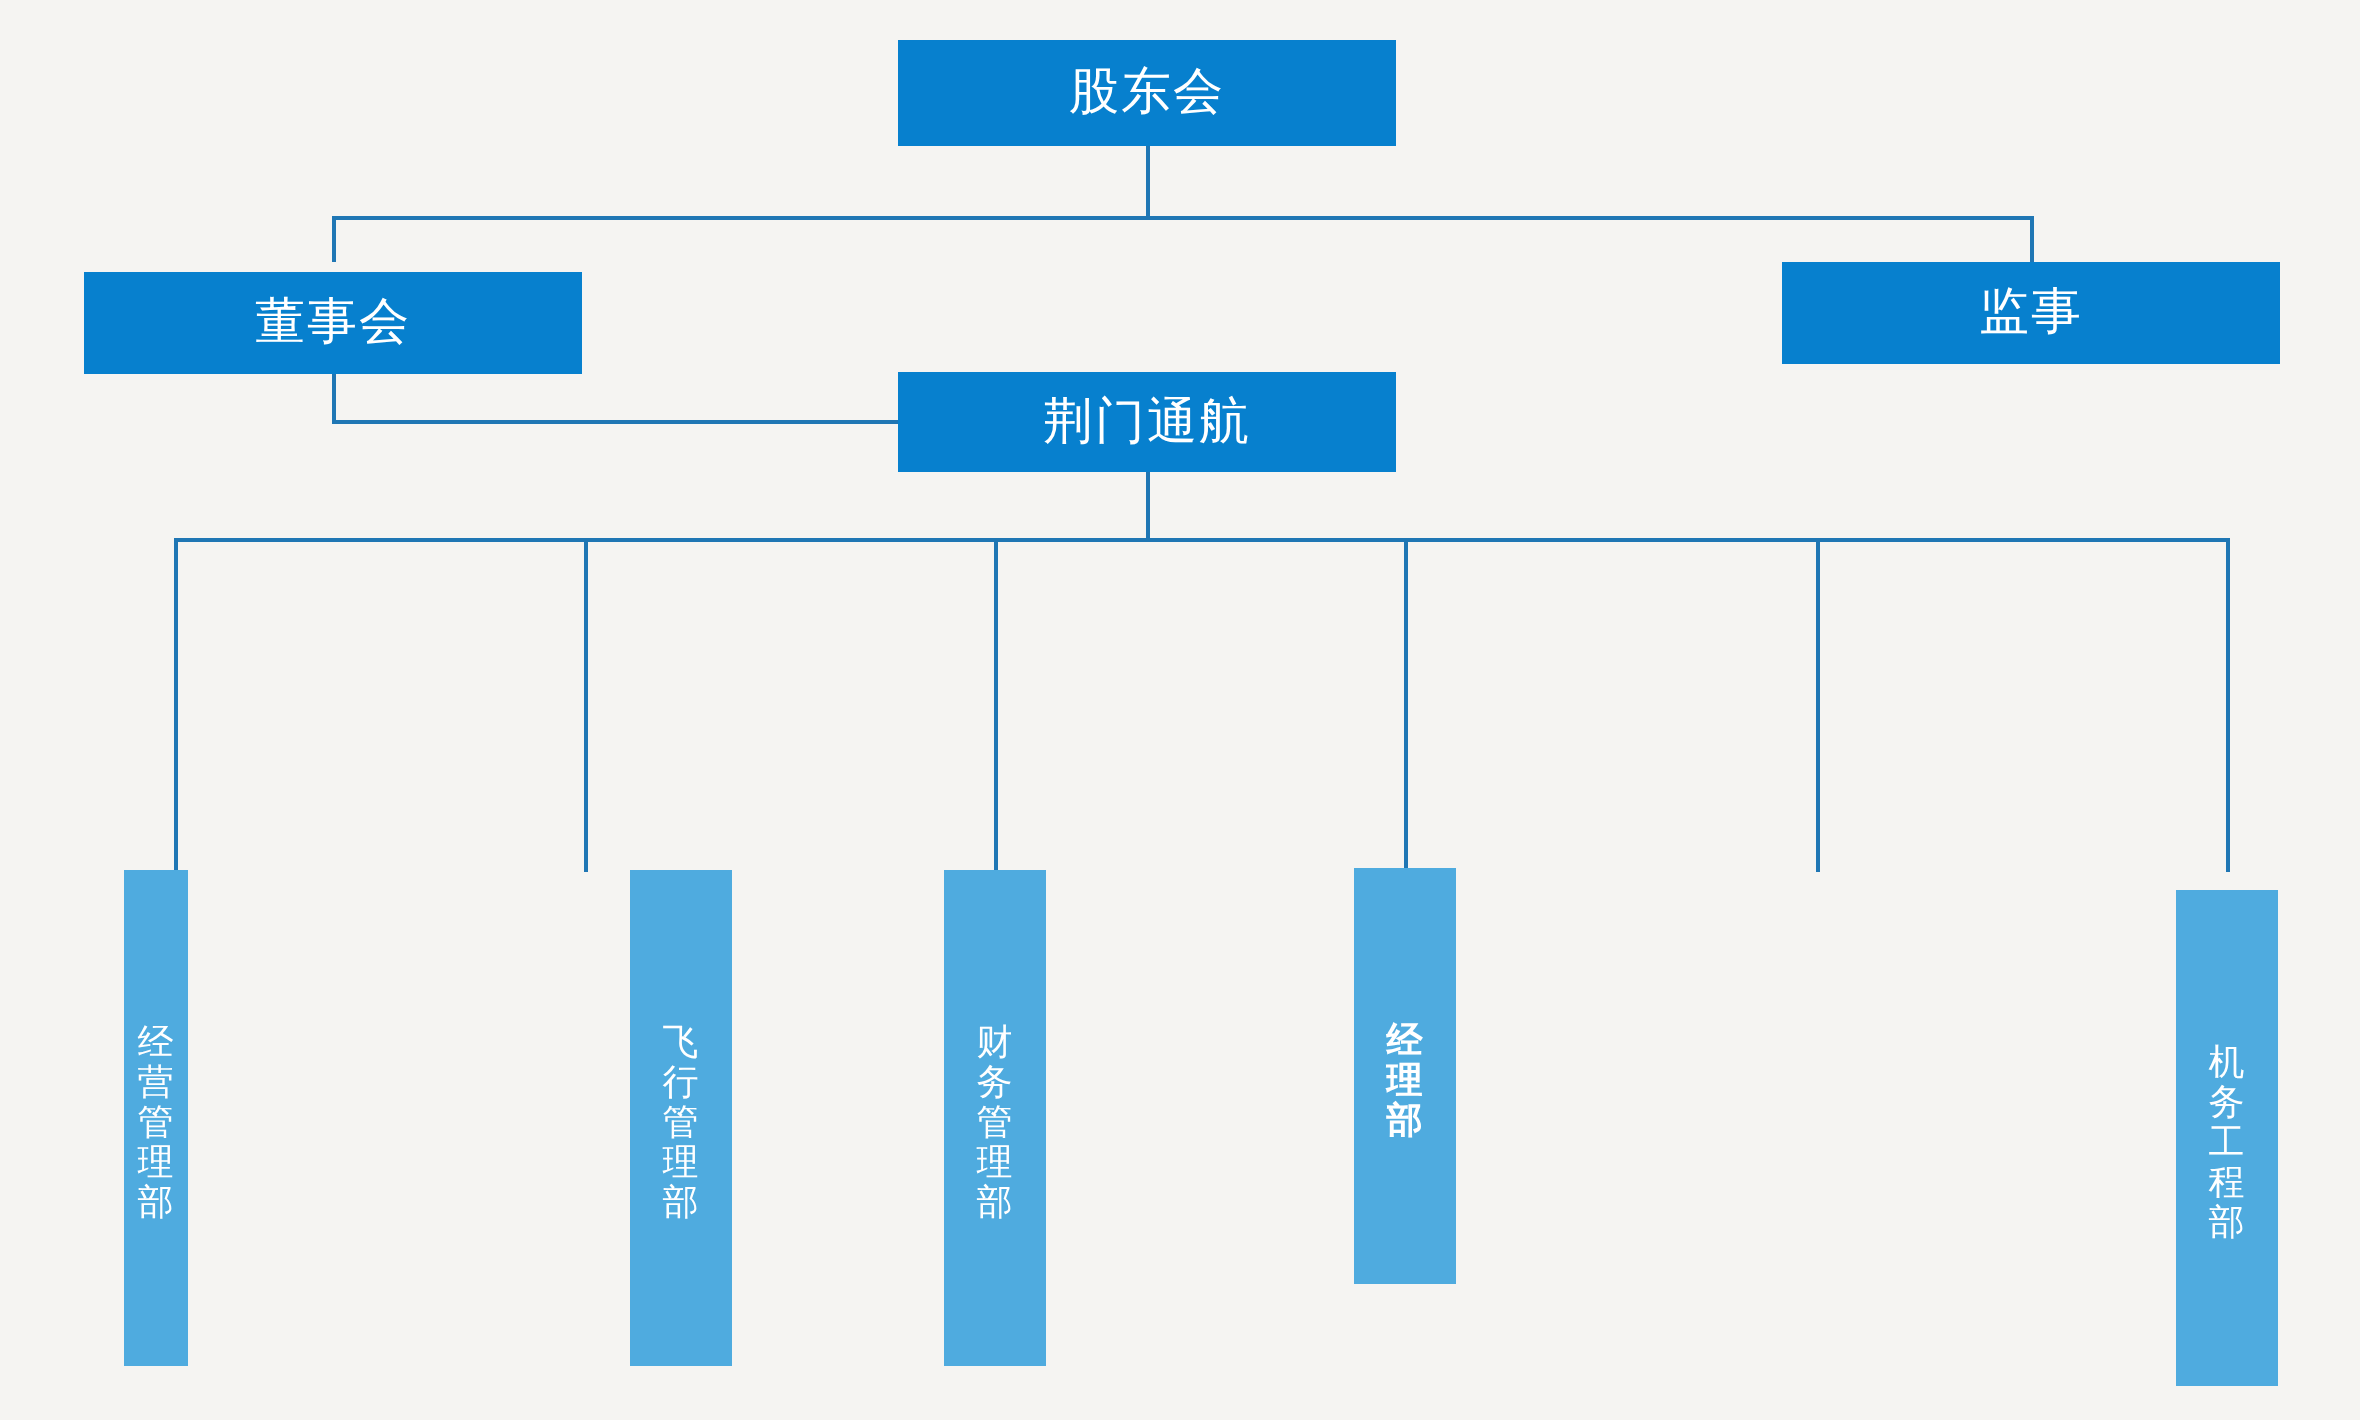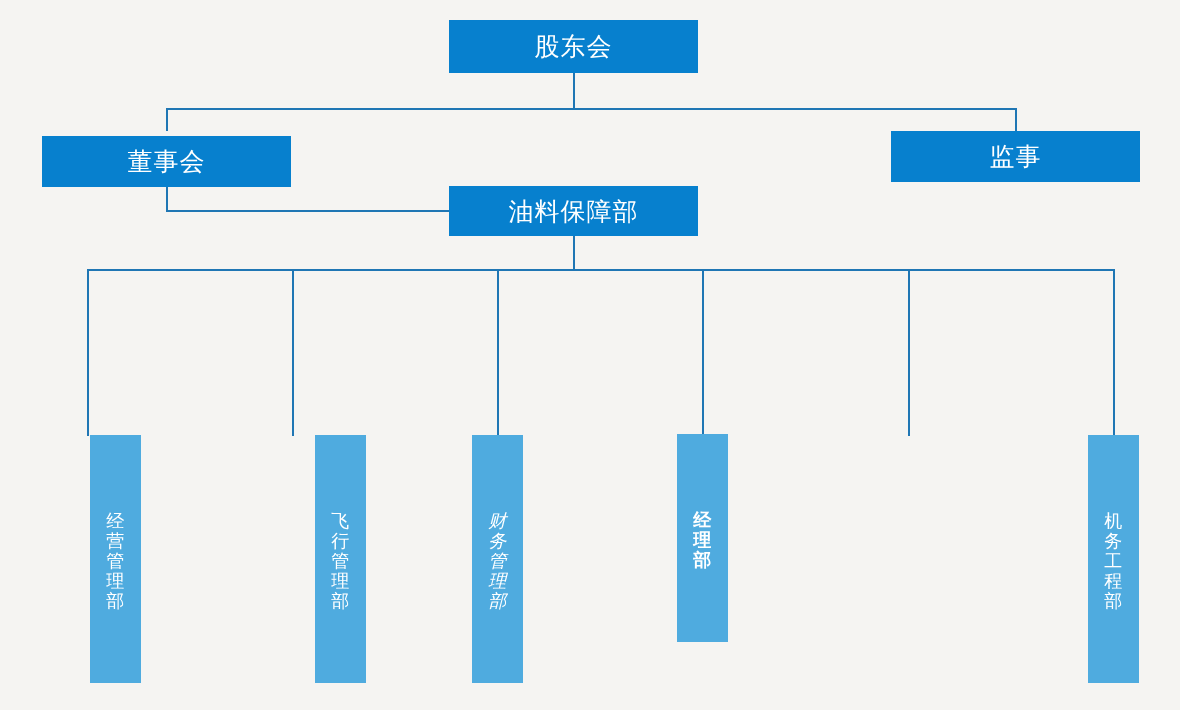--- a/index.html
+++ b/index.html
@@ -99,37 +99,37 @@
 
   <div class="node node-top" style="left:42px; top:136px; width:249px; height:51px;">
     <span>董事会</span>
   </div>
 
   <div class="node node-top" style="left:891px; top:131px; width:249px; height:51px;">
     <span>监事</span>
   </div>
 
   <div class="node node-top" style="left:449px; top:186px; width:249px; height:50px;">
-    <span>油料保障部</span>
+    <span>荆门通航</span>
   </div>
 
-  <div class="node node-dept" style="left:62px; top:435px; width:51px; height:248px;margin-left:28px;">
+  <div class="node node-dept" style="left:62px; top:435px; width:32px; height:248px;">
     <span class="dept-label">经营管理部</span>
   </div>
 
   <div class="node node-dept" style="left:267px; top:435px; width:51px; height:248px;margin-left:48px;">
     <span class="dept-label">飞行管理部</span>
   </div>
 
-  <div class="node node-dept" style="left:472px; top:435px; width:51px; height:248px;font-style:italic;">
+  <div class="node node-dept" style="left:472px; top:435px; width:51px; height:248px;">
     <span class="dept-label">财务管理部</span>
   </div>
 
   <div class="node node-dept" style="left:677px; top:434px; width:51px; height:208px;font-weight:bold;">
     <span class="dept-label">经理部</span>
   </div>
 
 
-  <div class="node node-dept" style="left:1088px; top:435px; width:51px; height:248px;">
+  <div class="node node-dept" style="left:1088px; top:445px; width:51px; height:248px;">
     <span class="dept-label">机务工程部</span>
   </div>
 
 </div>
 
 </body></html>

